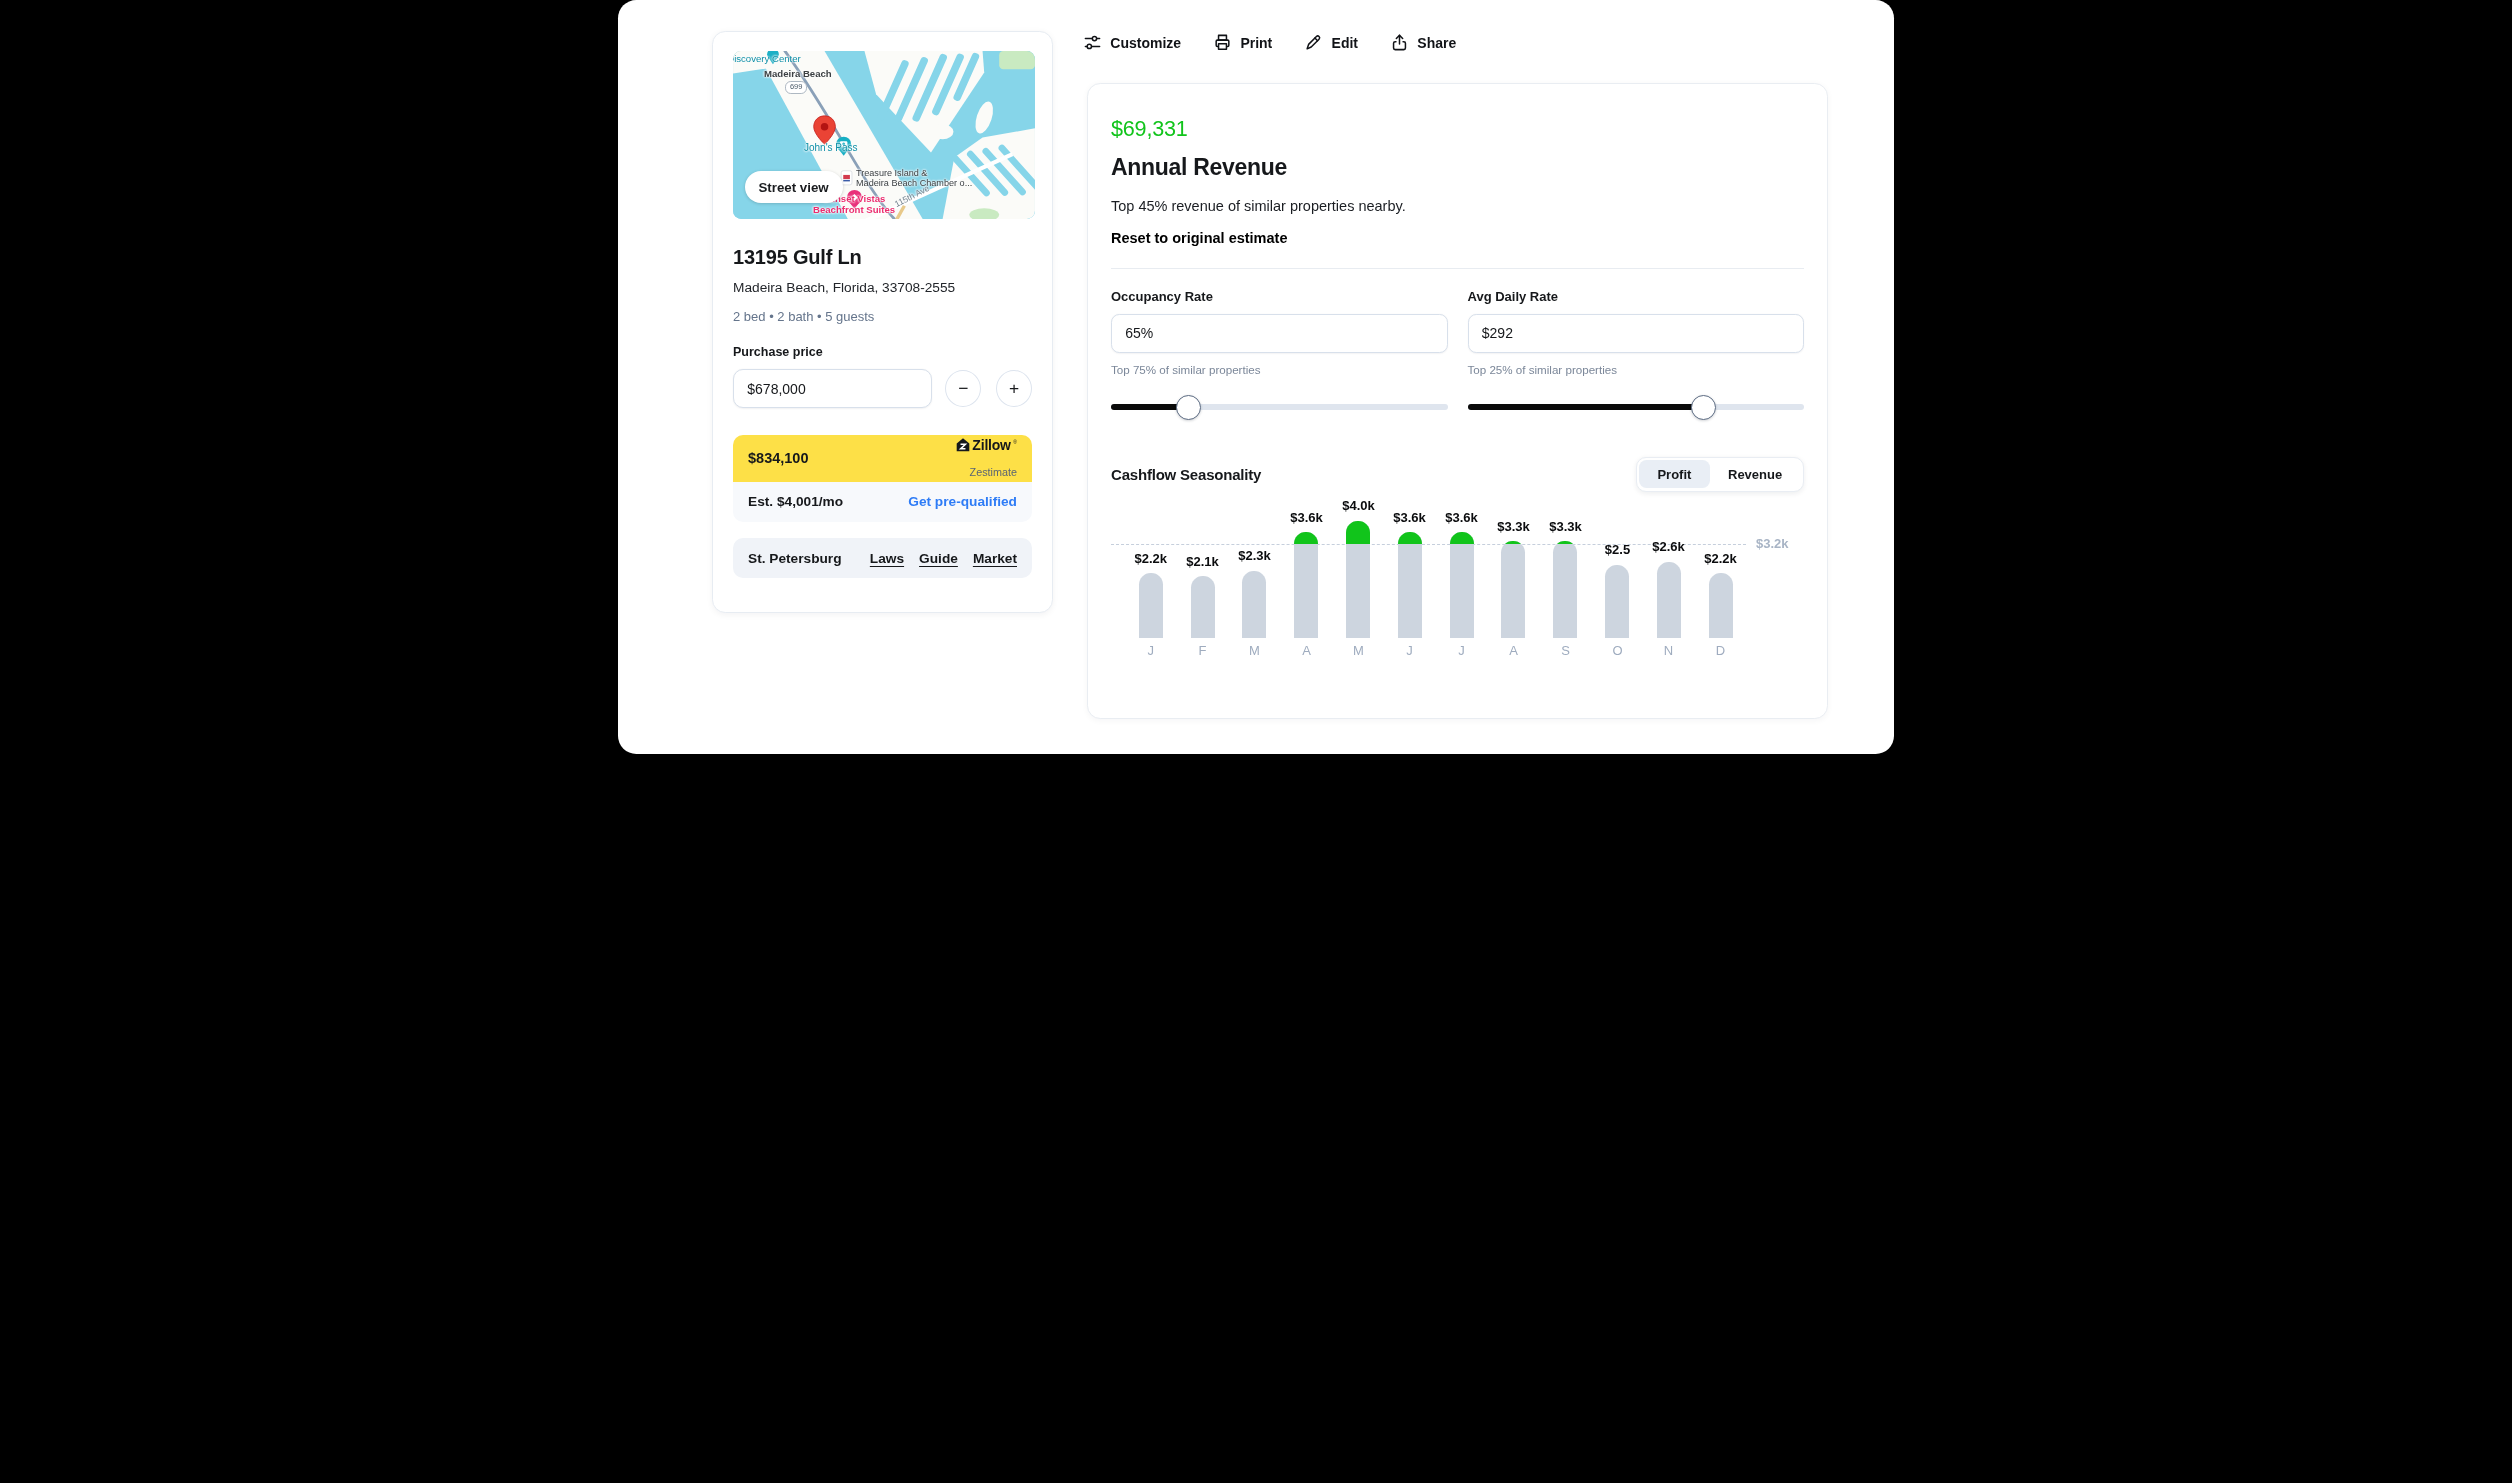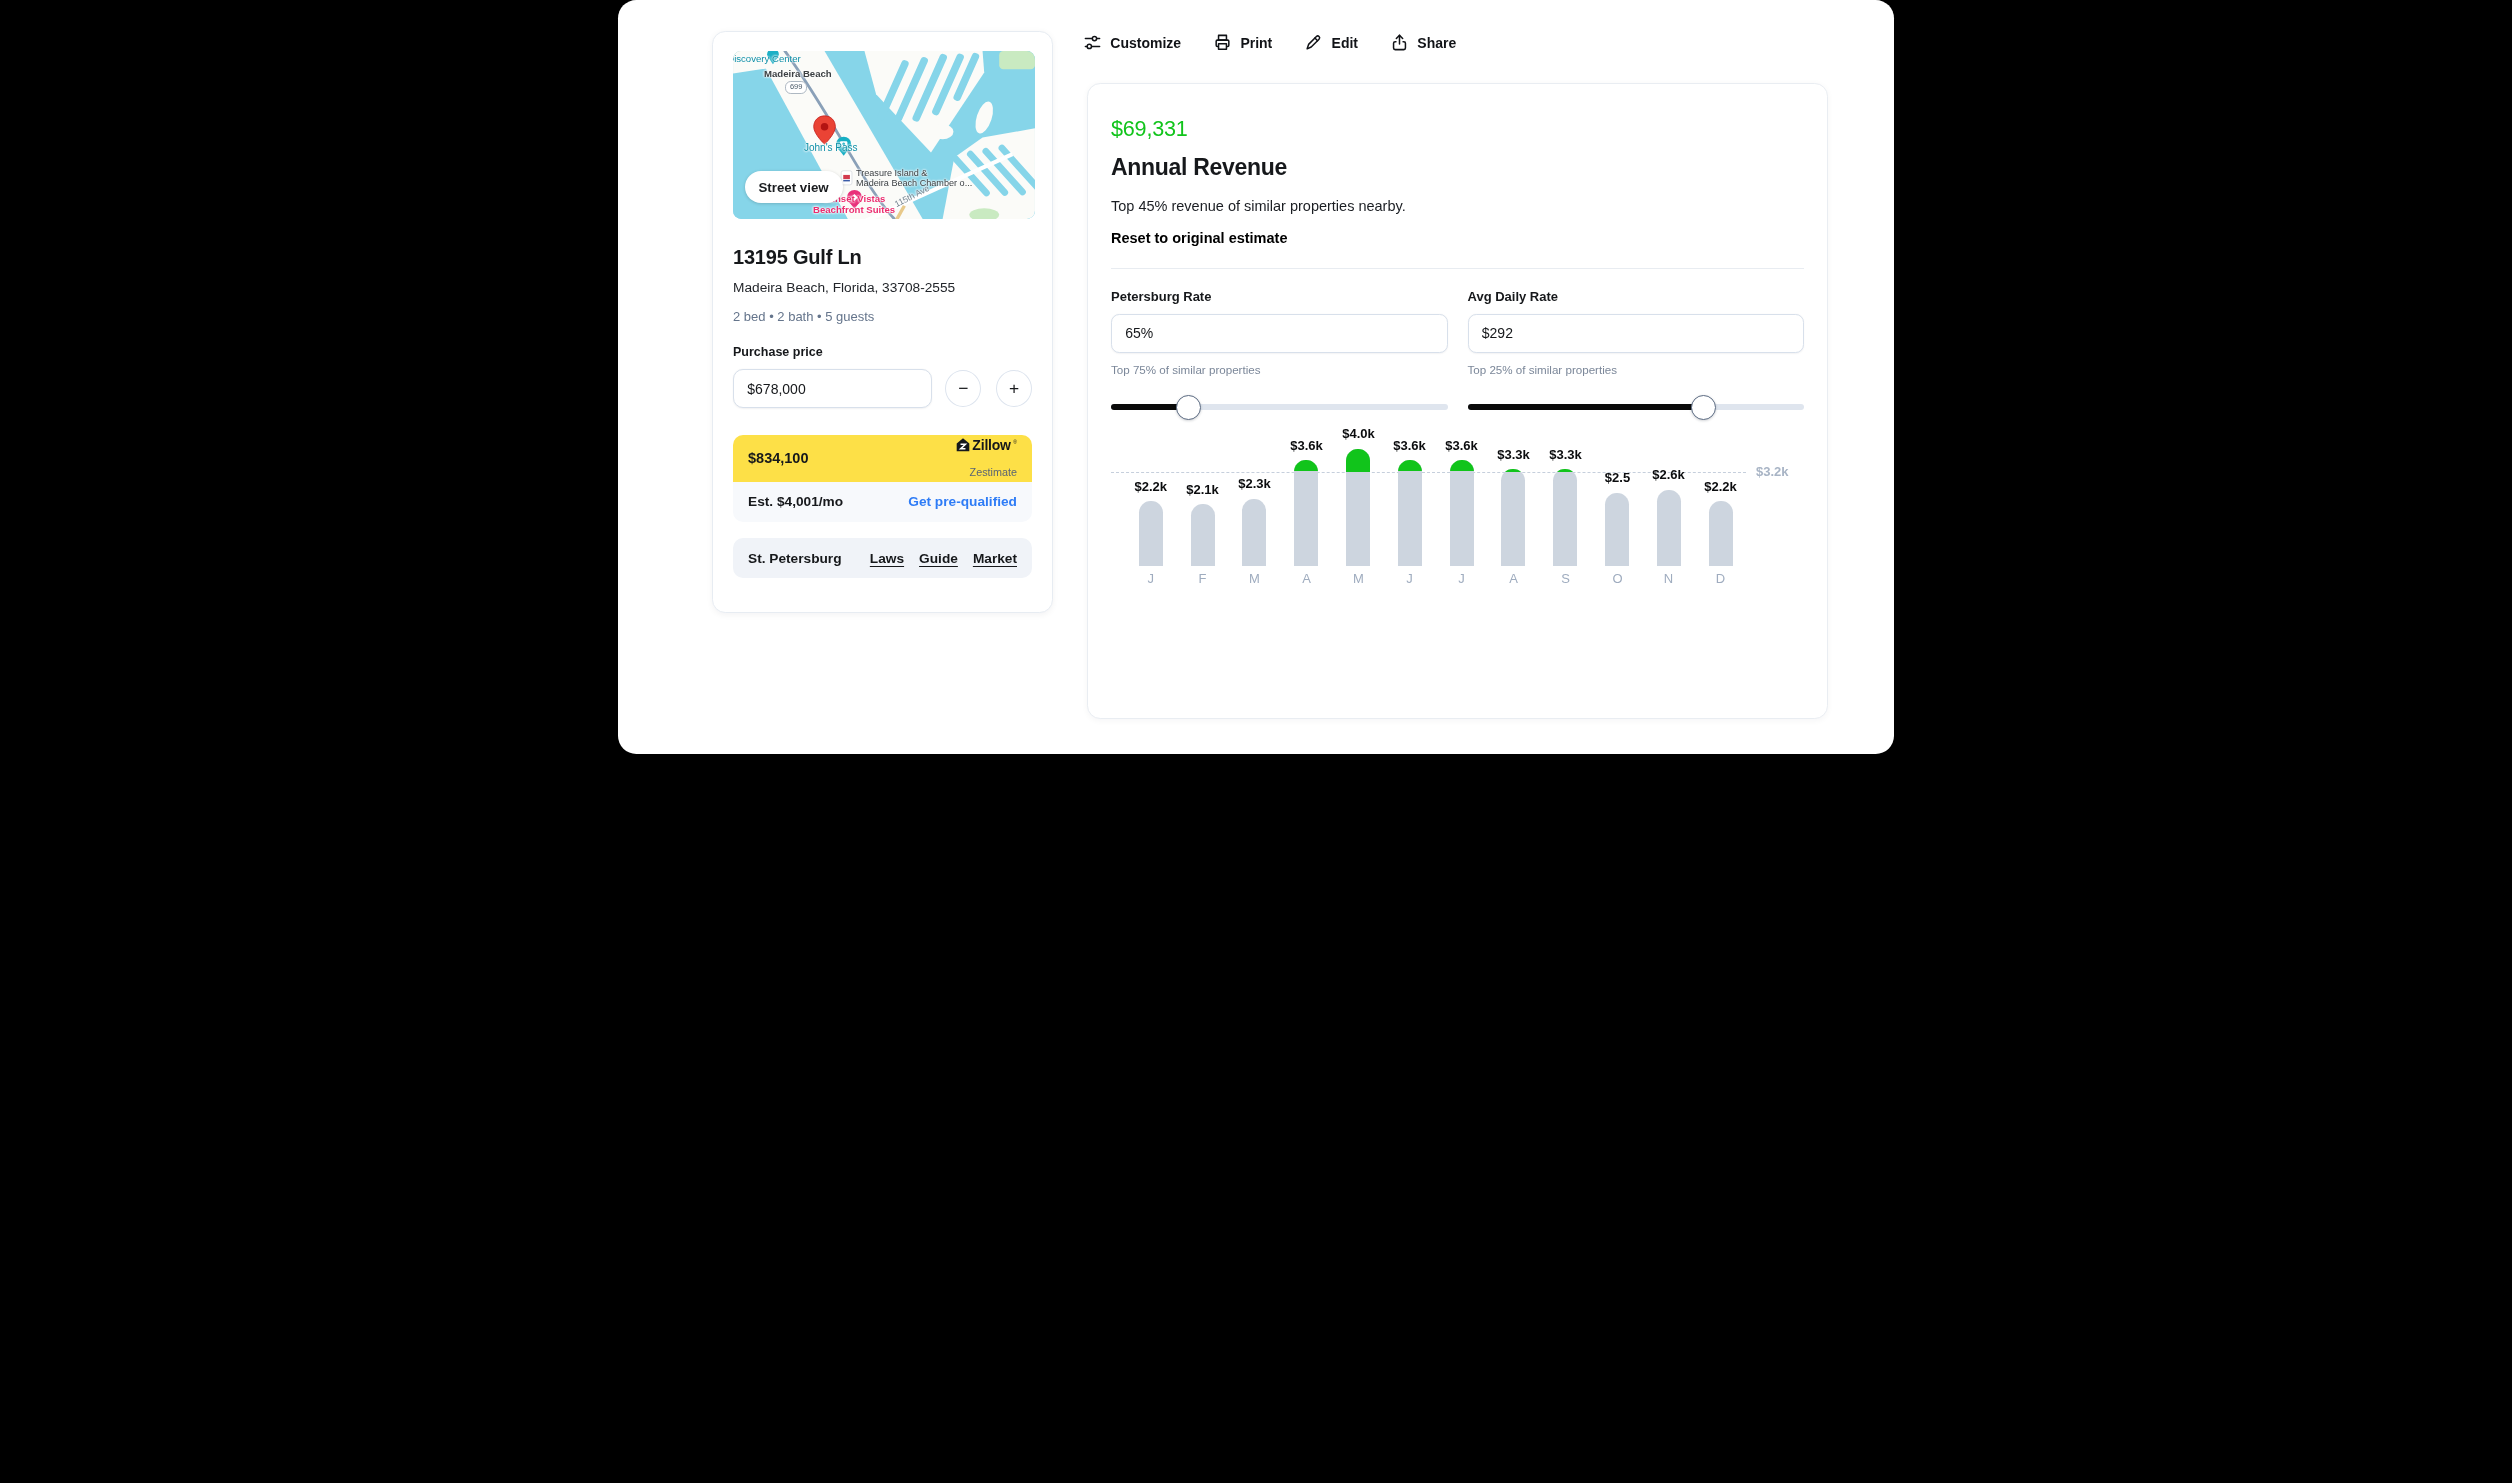--- a/index.html
+++ b/index.html
@@ -240,21 +240,21 @@
 
   <div class="main-card">
     <div class="rev-amount">$69,331</div>
     <div class="rev-title">Annual Revenue</div>
     <div class="rev-sub">Top 45% revenue of similar properties nearby.</div>
     <div class="rev-reset">Reset to original estimate</div>
     <div class="divider"></div>
 
     <div class="rates">
       <div>
-        <div class="rate-label">Petersburg Rate</div>
+        <div class="rate-label">Occupancy Rate</div>
         <input class="rate-input" value="65%" style="">
         <div class="rate-helper">Top 75% of similar properties</div>
         <div class="slider">
           <div class="track">
             <div class="fill" style="width:23%;"></div>
           </div>
           <div class="thumb" style="left:calc(23% - 12.5px);"></div>
         </div>
       </div>
       <div>
@@ -263,20 +263,27 @@
         <div class="rate-helper">Top 25% of similar properties</div>
         <div class="slider">
           <div class="track">
             <div class="fill" style="width:70%;"></div>
           </div>
           <div class="thumb" style="left:calc(70% - 12.5px);"></div>
         </div>
       </div>
     </div>
 
+    <div class="season-row">
+      <div class="season-title">Cashflow Seasonality</div>
+      <div class="toggle">
+        <div class="toggle-opt active">Profit</div>
+        <div class="toggle-opt">Revenue</div>
+      </div>
+    </div>
 
     <div class="chart" id="chart">
       <div class="dash-line"></div>
       <div class="dash-label">$3.2k</div>
     <div class="bar" style="left: 28px; height: 65px;"></div>
         <div class="bar-label" style="left: 13.3px; bottom: 101px;">$2.2k</div>
         <div class="month" style="left: 13.3px;">J</div>
         <div class="bar" style="left: 80px; height: 62px;"></div>
         <div class="bar-label" style="left: 65px; bottom: 98px;">$2.1k</div>
         <div class="month" style="left: 65px;">F</div>

